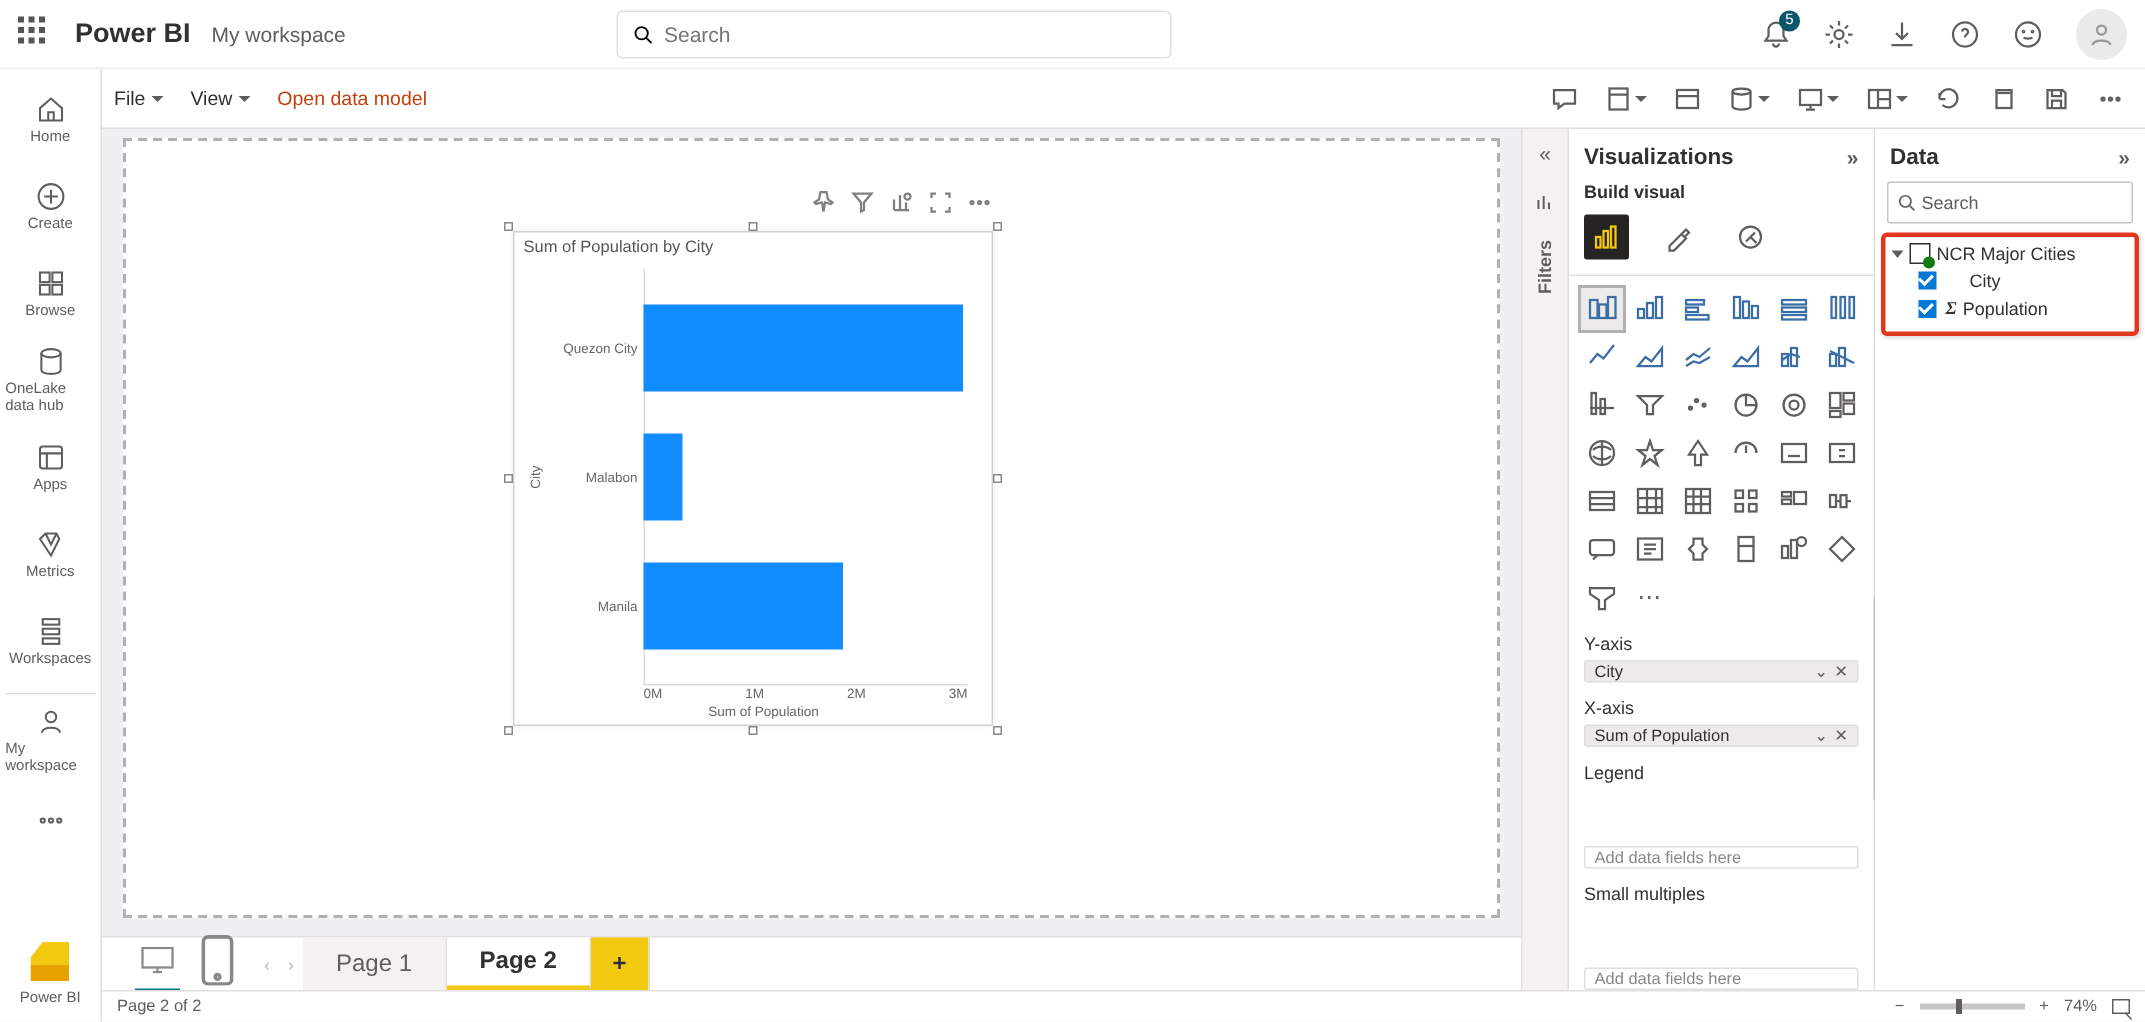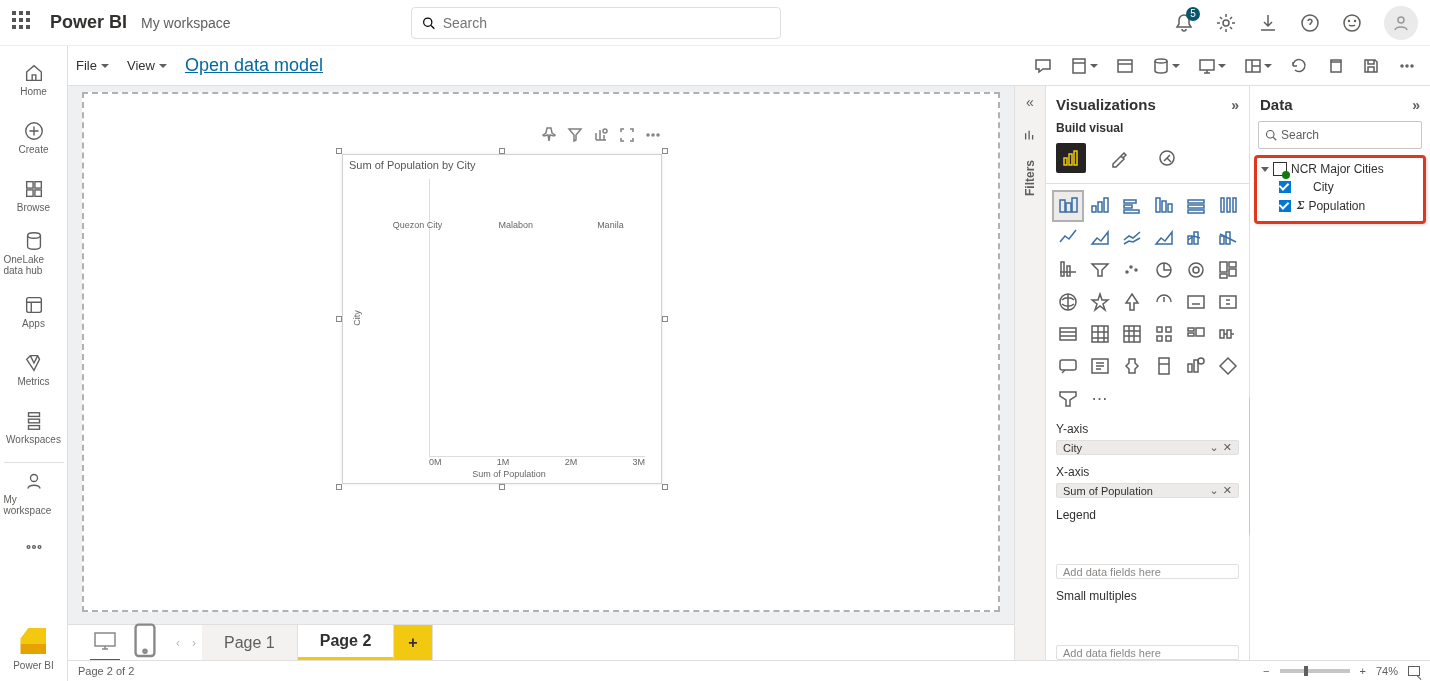--- a/index.html
+++ b/index.html
@@ -15,21 +15,21 @@
 .searchwrap svg { margin-right: 8px; }
 .searchwrap input { border: none; outline: none; font-size: 14px; color: #605e5c; width: 100%; }
 .topright { margin-left: auto; display: flex; align-items: center; gap: 22px; }
 .topright .icon-btn { width: 20px; height: 20px; position: relative; color: #605e5c; cursor: pointer; }
 .notif-badge { position: absolute; top: -6px; right: -6px; background: #0b556a; color: #fff; font-size: 10px; width: 14px; height: 14px; border-radius: 50%; display: flex; align-items: center; justify-content: center; }
 .avatar { width: 34px; height: 34px; border-radius: 50%; background: #eaeaea; display: flex; align-items: center; justify-content: center; }
 
 
 .toolbar { height: 40px; background: #fff; border-bottom: 1px solid #e1dfdd; display: flex; align-items: center; padding: 0 14px 0 76px; gap: 18px; }
 .toolbar .menu-item { font-size: 13px; color: #323130; display: flex; align-items: center; gap: 4px; cursor: pointer; }
-.toolbar .link-item { font-size: 18px; color: #0369a1; cursor: pointer; text-decoration: underline; }
+.toolbar .link-item { font-size: 13px; color: #c2410c; cursor: pointer; }
 .toolbar .right { margin-left: auto; display: flex; align-items: center; gap: 18px; }
 .tbicon { width: 18px; height: 18px; color: #605e5c; cursor: pointer; }
 .chev-down { width: 0; height: 0; border-left: 4px solid transparent; border-right: 4px solid transparent; border-top: 4px solid #605e5c; }
 
 
 .leftrail { position: absolute; left: 0; top: 46px; bottom: 0; width: 68px; background: #fff; border-right: 1px solid #e1dfdd; display: flex; flex-direction: column; align-items: center; padding-top: 6px; gap: 4px; z-index: 10; }
 .rail-item { display: flex; flex-direction: column; align-items: center; justify-content: center; gap: 2px; width: 60px; height: 54px; cursor: pointer; font-size: 10px; color: #605e5c; }
 .rail-item.sep { border-top: 1px solid #e1dfdd; margin-top: 4px; padding-top: 8px; }
 .rail-item svg { width: 22px; height: 22px; }
 .leftrail .bottom { margin-top: auto; padding-bottom: 10px; display:flex; flex-direction:column; align-items:center; gap:6px;}
@@ -334,21 +334,21 @@
           <svg class="vtb" viewBox="0 0 16 16">
               <circle cx="3" cy="8" r="1"></circle>
               <circle cx="8" cy="8" r="1"></circle>
               <circle cx="13" cy="8" r="1"></circle>
             </svg>
         </div>
         <div class="vtitle">Sum of Population by City</div>
         <div class="chartarea">
           <div class="chart-border"></div>
           <div class="yaxis-title">City</div>
-          <div id="bars" style="position:absolute;left:0;right:0;top:10px;bottom:10px;display:flex;flex-direction:row;justify-content:space-around;">
+          <div id="bars" style="position:absolute;left:0;right:0;top:10px;bottom:10px;display:flex;flex-direction:column;justify-content:space-around;">
               <div class="bar-row">
                 <div class="bar-label">Quezon City</div>
                 <div class="bar-track">
                   <div class="bar" style="width: 98.6667%;"></div>
                 </div>
               </div>
               <div class="bar-row">
                 <div class="bar-label">Malabon</div>
                 <div class="bar-track">
                   <div class="bar" style="width: 12.1667%;"></div>

